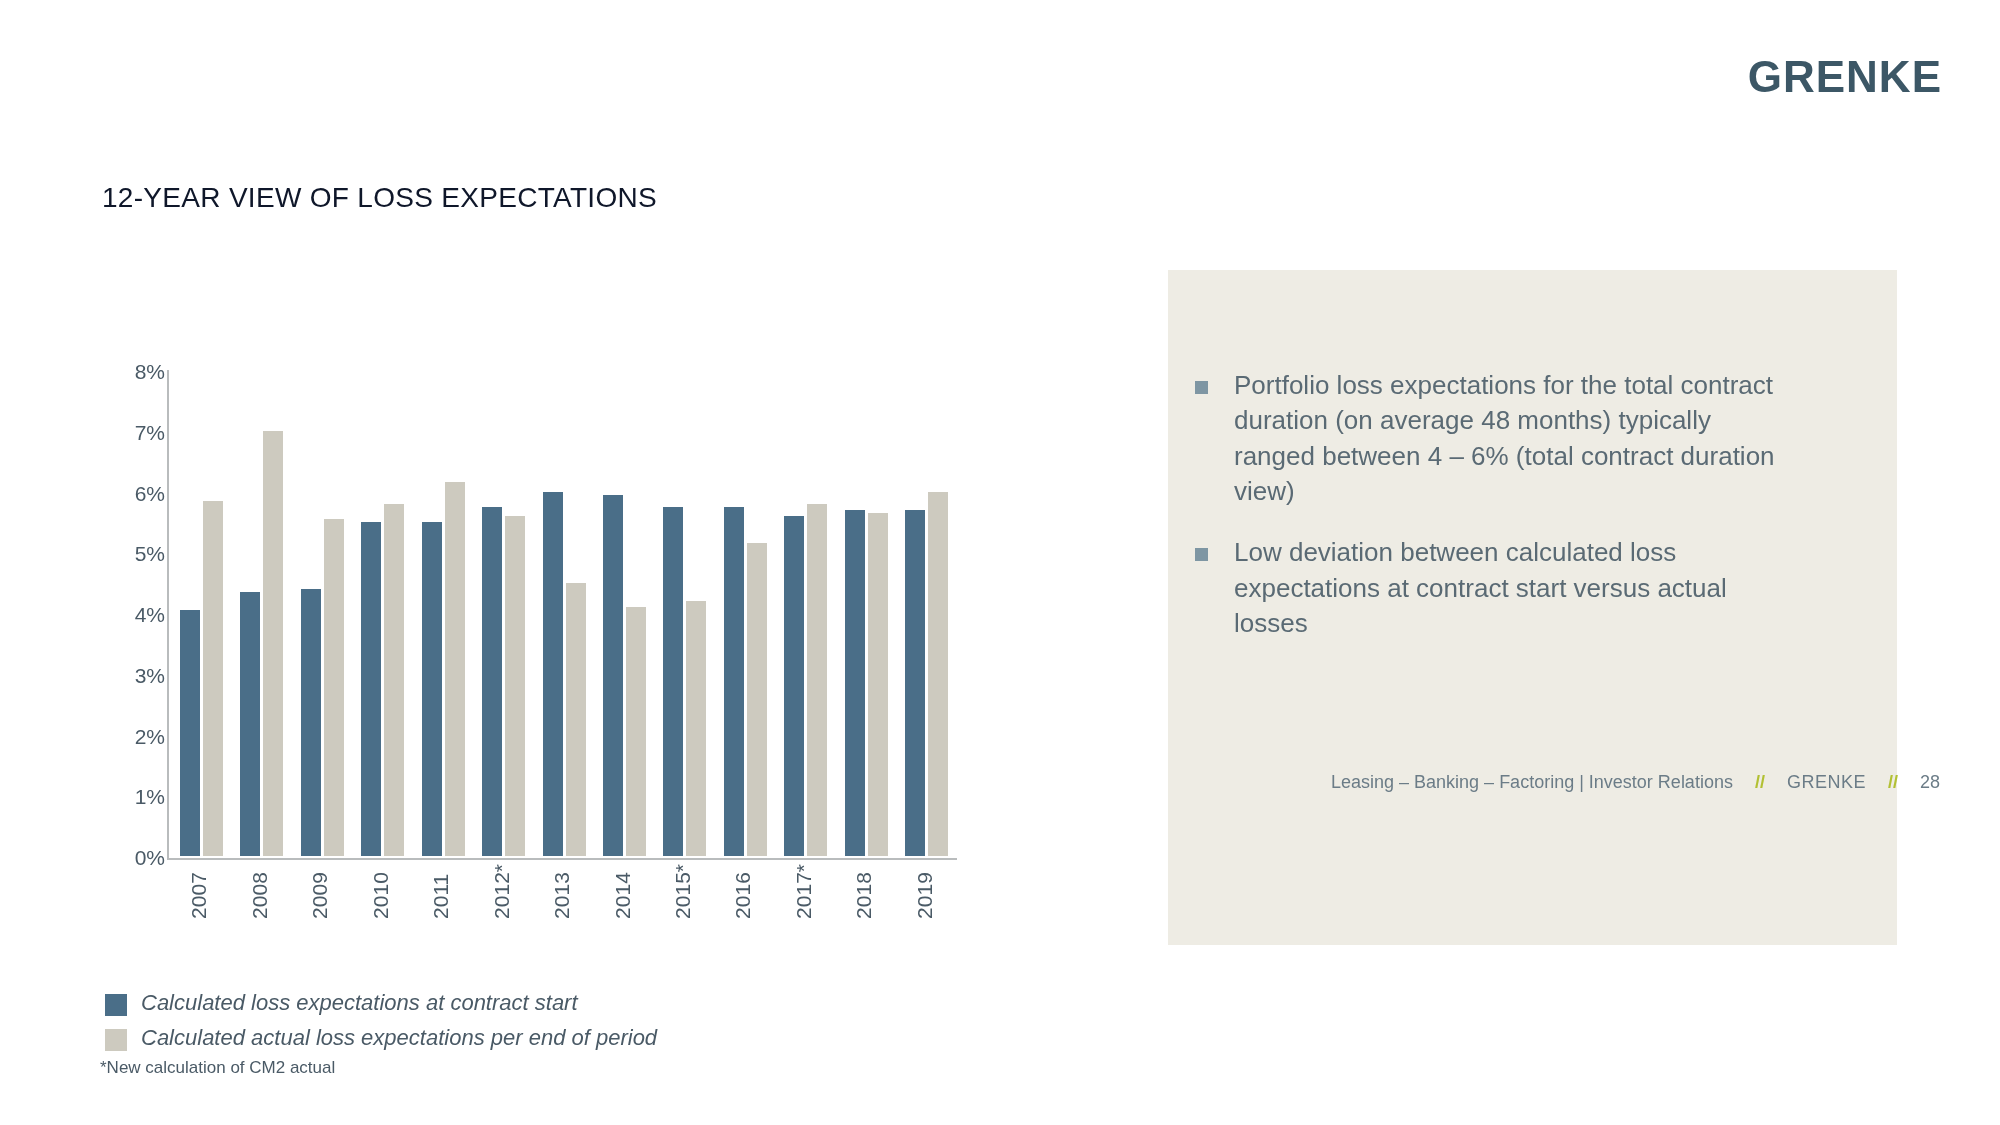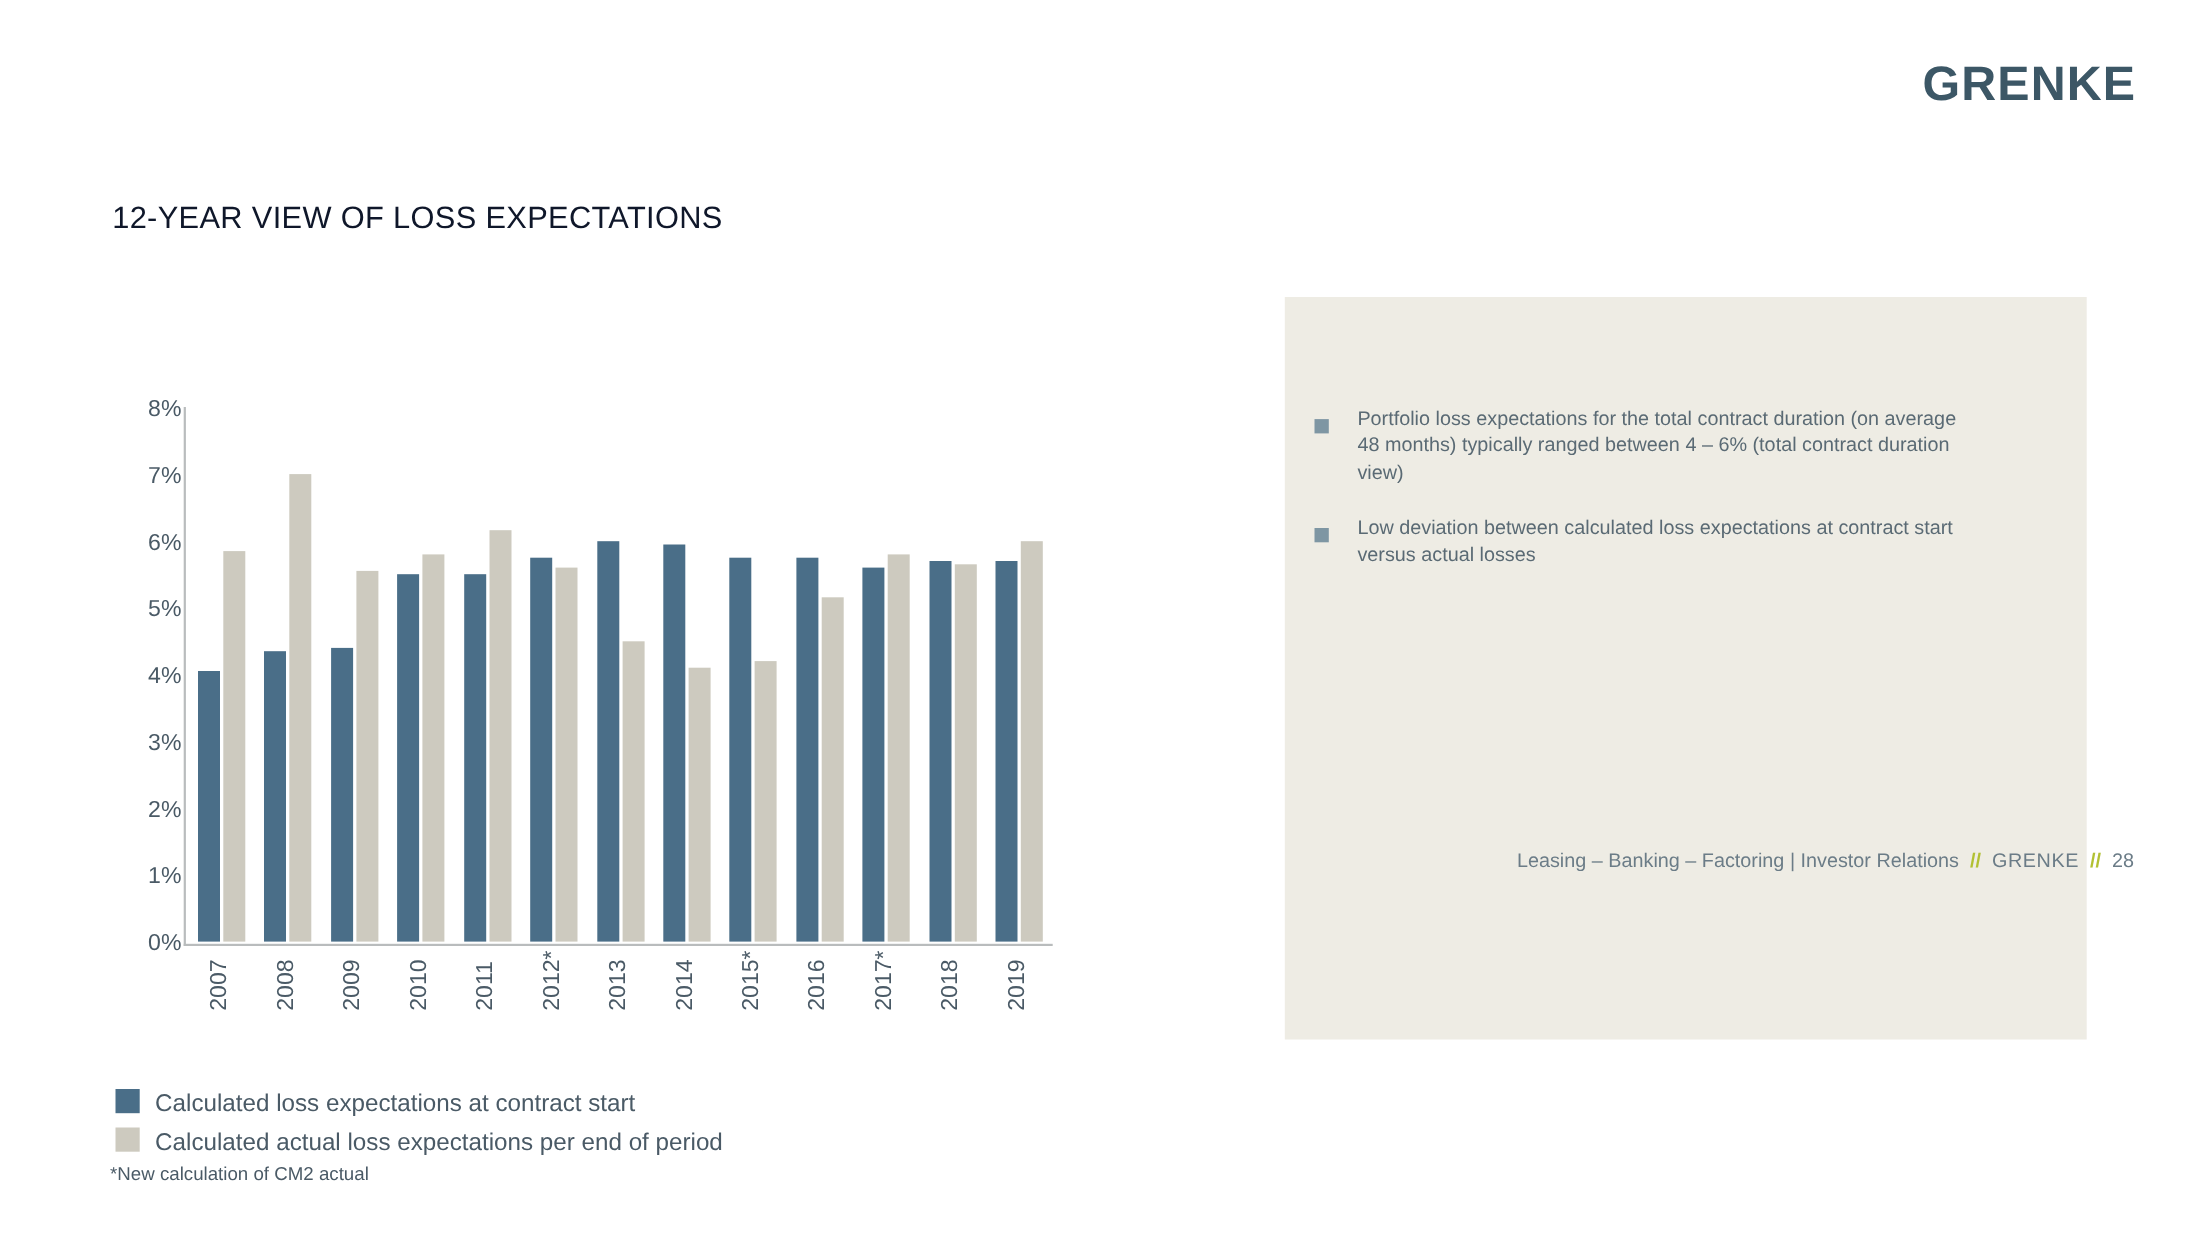--- a/index.html
+++ b/index.html
@@ -140,22 +140,23 @@
   
   .legend {
     position: absolute;
     left: 105px;
     top: 990px;
     font-size: 22px;
     color: #4a5a66;
   }
   .legend-row {
     display: flex;
-    align-items: flex-start;
+    align-items: flex-end;
     margin-bottom: 9px;
+    font-style: italic;
   }
   .legend-swatch {
     width: 22px;
     height: 22px;
     margin-right: 14px;
     flex: none;
   }
   .legend-swatch.calc { background: #4a6e88; }
   .legend-swatch.actual { background: #cdcabf; }
   .footnote {
@@ -186,34 +187,34 @@
   }
   .bullet-marker {
     width: 13px;
     height: 13px;
     background: #7e96a3;
     margin-top: 13px;
     margin-right: 26px;
     flex: none;
   }
   .bullet-text {
-    font-size: 18px;
+    font-size: 26px;
     line-height: 1.36;
     color: #5a6a74;
   }
   
   .footer {
     position: absolute;
     right: 60px;
     bottom: 28px;
     font-size: 18px;
     color: #6b7c87;
     display: flex;
     align-items: center;
-    gap: 10px;
+    gap: 22px;
   }
   .footer .sep { color: #b2c033; font-weight: bold; }
   .footer .brand { letter-spacing: 0.5px; }
 </style>
 </head>
 <body>
 
 <div class="slide">
 
   <div class="brand-logo">GRENKE</div>

